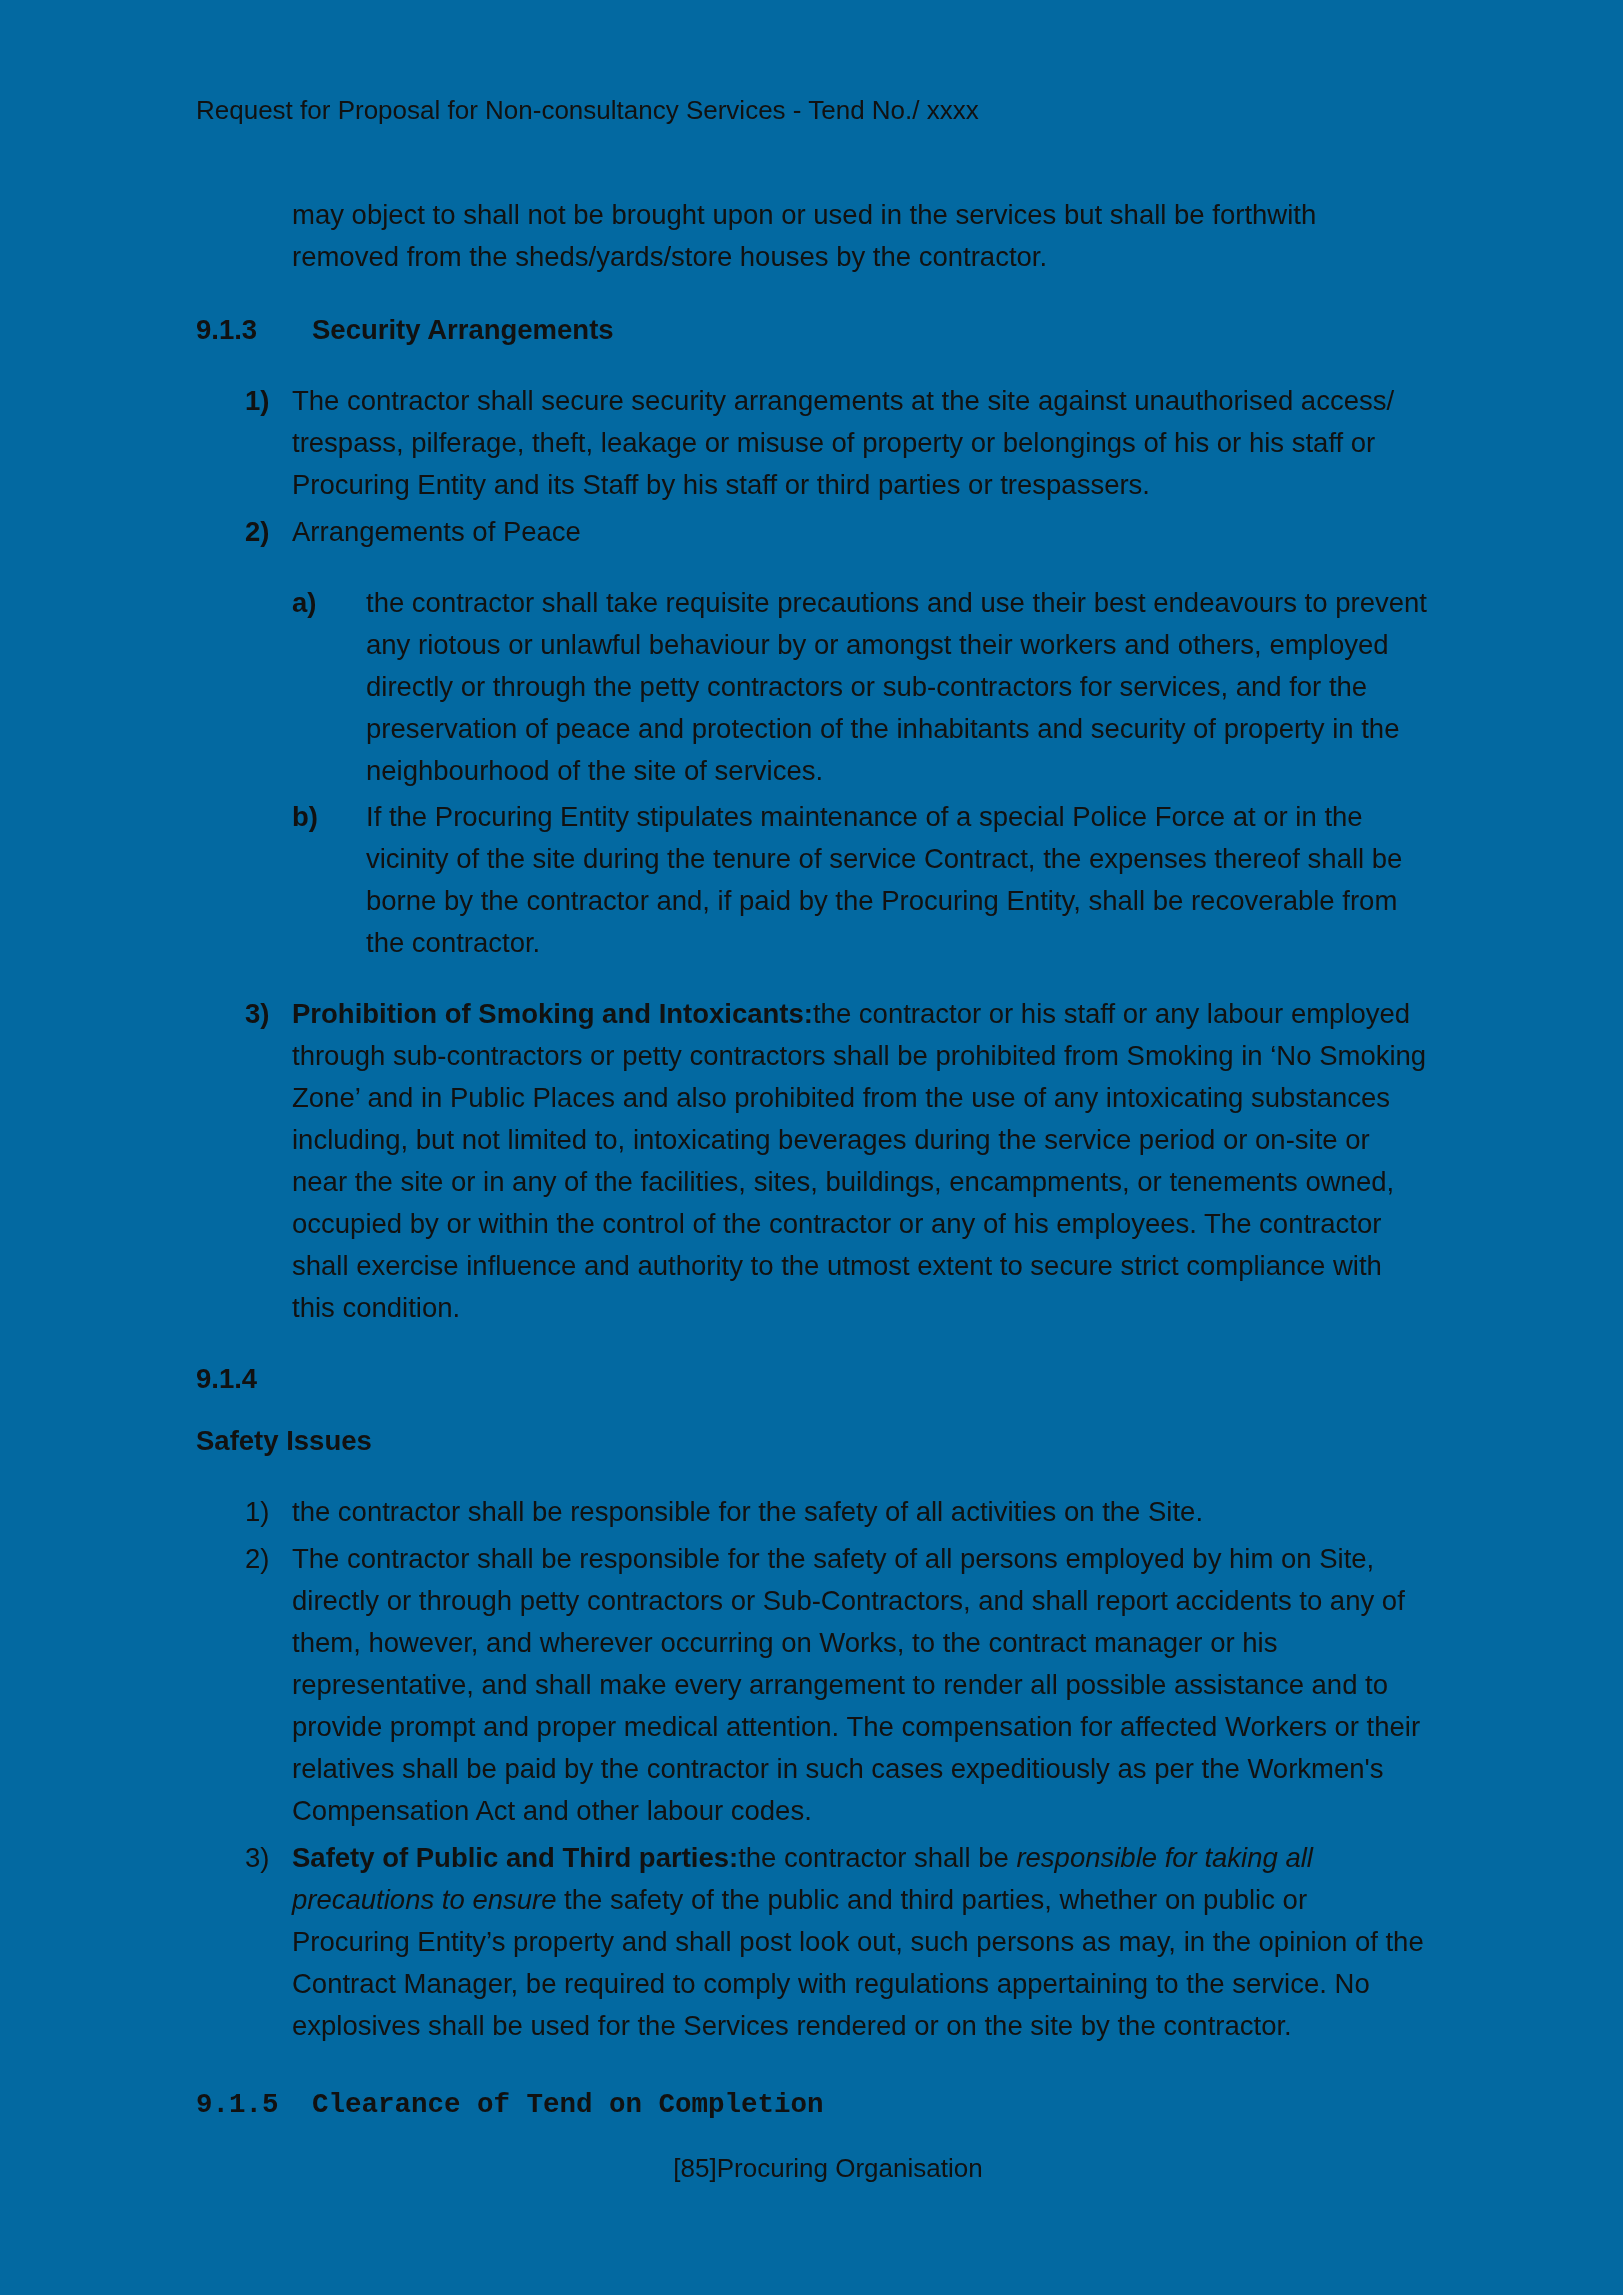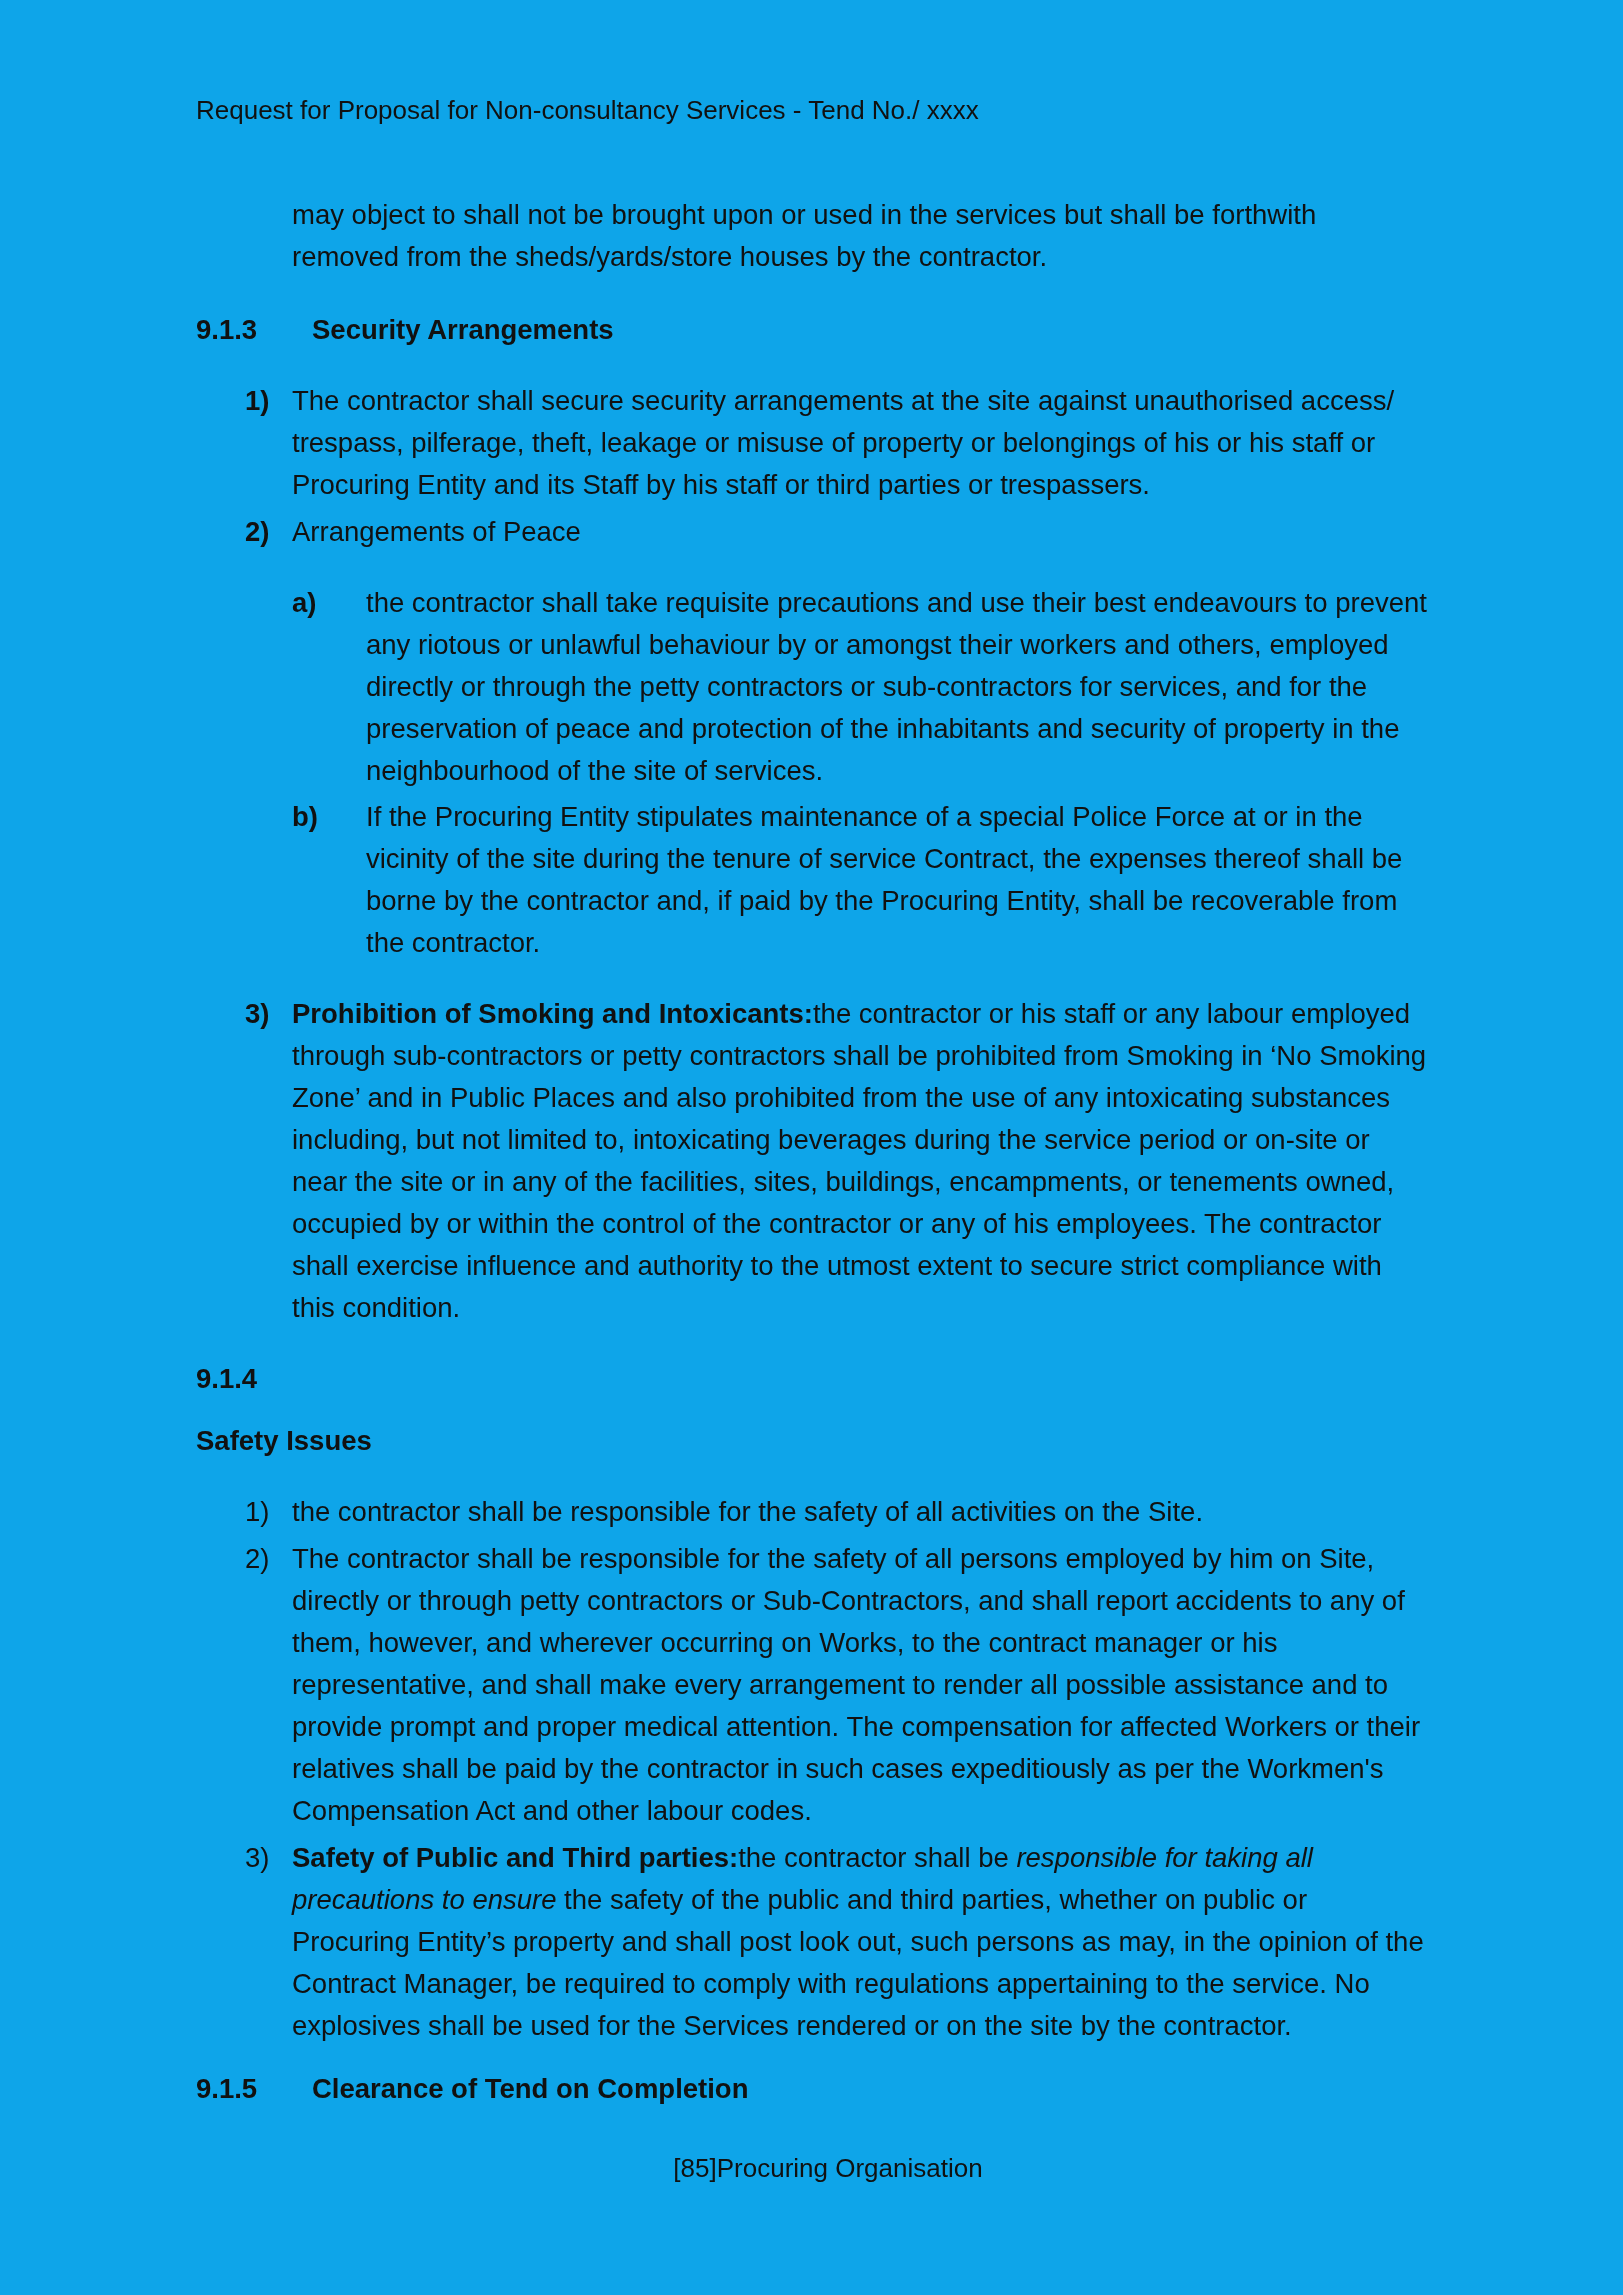--- a/index.html
+++ b/index.html
@@ -1,21 +1,21 @@
 <!DOCTYPE html>
 <html style="font-size:10.5px"><head>
 <meta charset="utf-8">
 <style>
   * { margin: 0; padding: 0; box-sizing: border-box; }
   html, body { background: #ffffff; }
   .page {
     position: relative;
     width: 1623px;
     height: 2295px;
-    background: #0ea5e9;
+    background: #0369a1;
     color: #111111;
     font-family: "Liberation Sans", sans-serif;
     font-size: 27.5px;
     line-height: 42px;
     padding: 92px 196px 0 0;
     overflow: hidden;
   }
   .header {
     margin-left: 196px;
     font-size: 26px;
@@ -28,21 +28,21 @@
   .section-heading {
     display: flex;
     margin-left: 196px;
     font-weight: bold;
     gap: 20px;
   }
   .section-heading .sec-num { width: 96px; flex: none; }
   .section-heading .sec-title { flex: 1; }
   .sh-913 { margin-top: 31px; }
   .sh-914 { margin-top: 29px; flex-direction: column; }
-  .sh-915 { margin-top: 21px; }
+  .sh-915 { margin-top: 37px; font-family: Liberation Mono, monospace; }
   .list-item {
     display: flex;
     margin-left: 245px;
     margin-top: 5.2px;
   }
   .list-item .marker { width: 47px; flex: none; }
   .list-item .item-text { flex: 1; }
   .sub-item {
     display: flex;
     margin-left: 292px;

